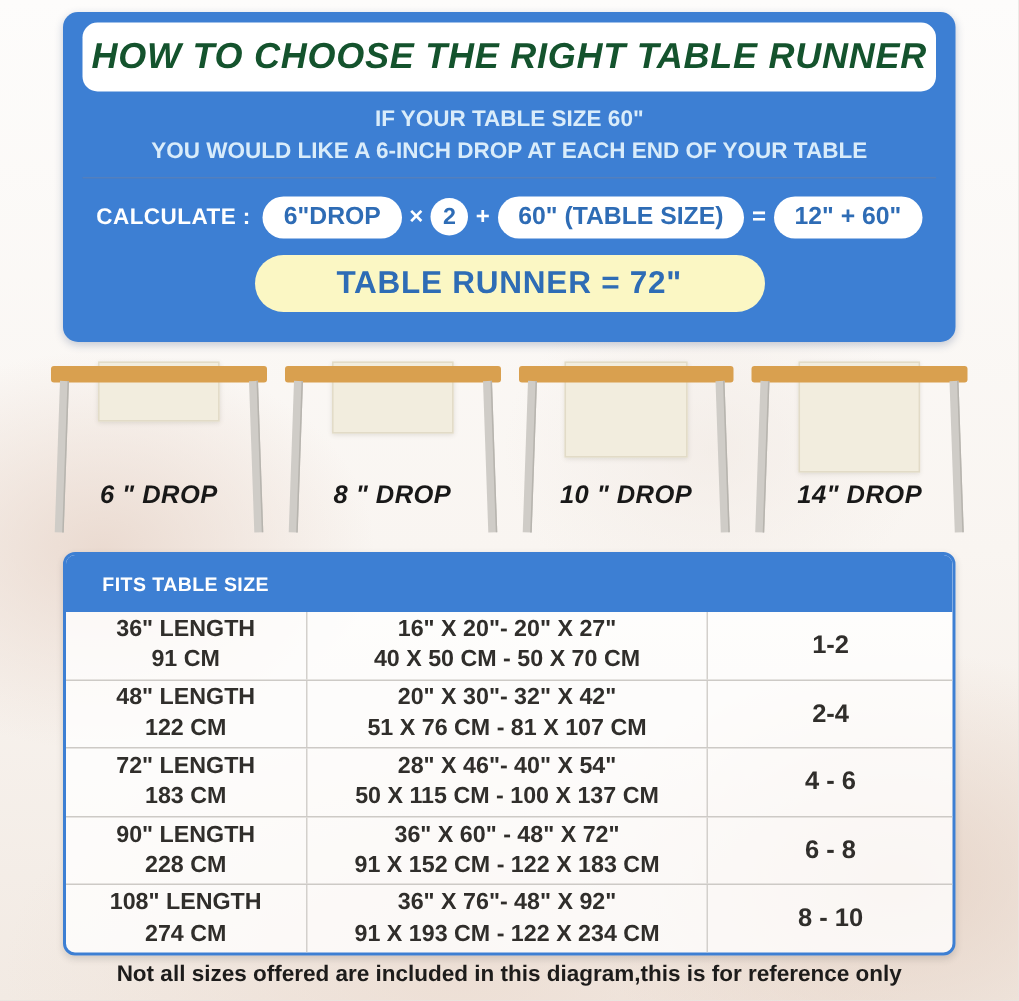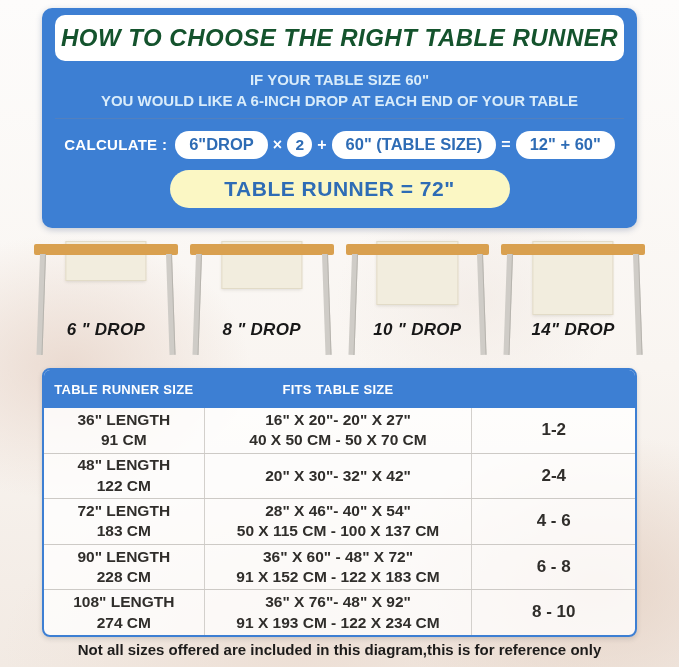--- a/index.html
+++ b/index.html
@@ -169,21 +169,20 @@
       <div class="runner"></div>
       <div class="tabletop"></div>
       <div class="leg leg-l"></div>
       <div class="leg leg-r"></div>
       <div class="drop-label">14" DROP</div>
     </div>
   </section>
 
   <section class="size-table">
     <div class="thead">
-      <div class="th">TABLE RUNNER SIZE</div>
       <div class="th">FITS TABLE SIZE</div>
     </div>
 
     <div class="trow">
       <div class="td">
         <span>36" LENGTH</span>
         <span>91 CM</span>
       </div>
       <div class="td mid">
         <span>16" X 20"- 20" X 27"</span>
@@ -192,20 +191,21 @@
       <div class="td persons">1-2</div>
     </div>
 
     <div class="trow">
       <div class="td">
         <span>48" LENGTH</span>
         <span>122 CM</span>
       </div>
       <div class="td mid">
         <span>20" X 30"- 32" X 42"</span>
+        <span>51 X 76 CM - 81 X 107 CM</span>
       </div>
       <div class="td persons">2-4</div>
     </div>
 
     <div class="trow">
       <div class="td">
         <span>72" LENGTH</span>
         <span>183 CM</span>
       </div>
       <div class="td mid">

